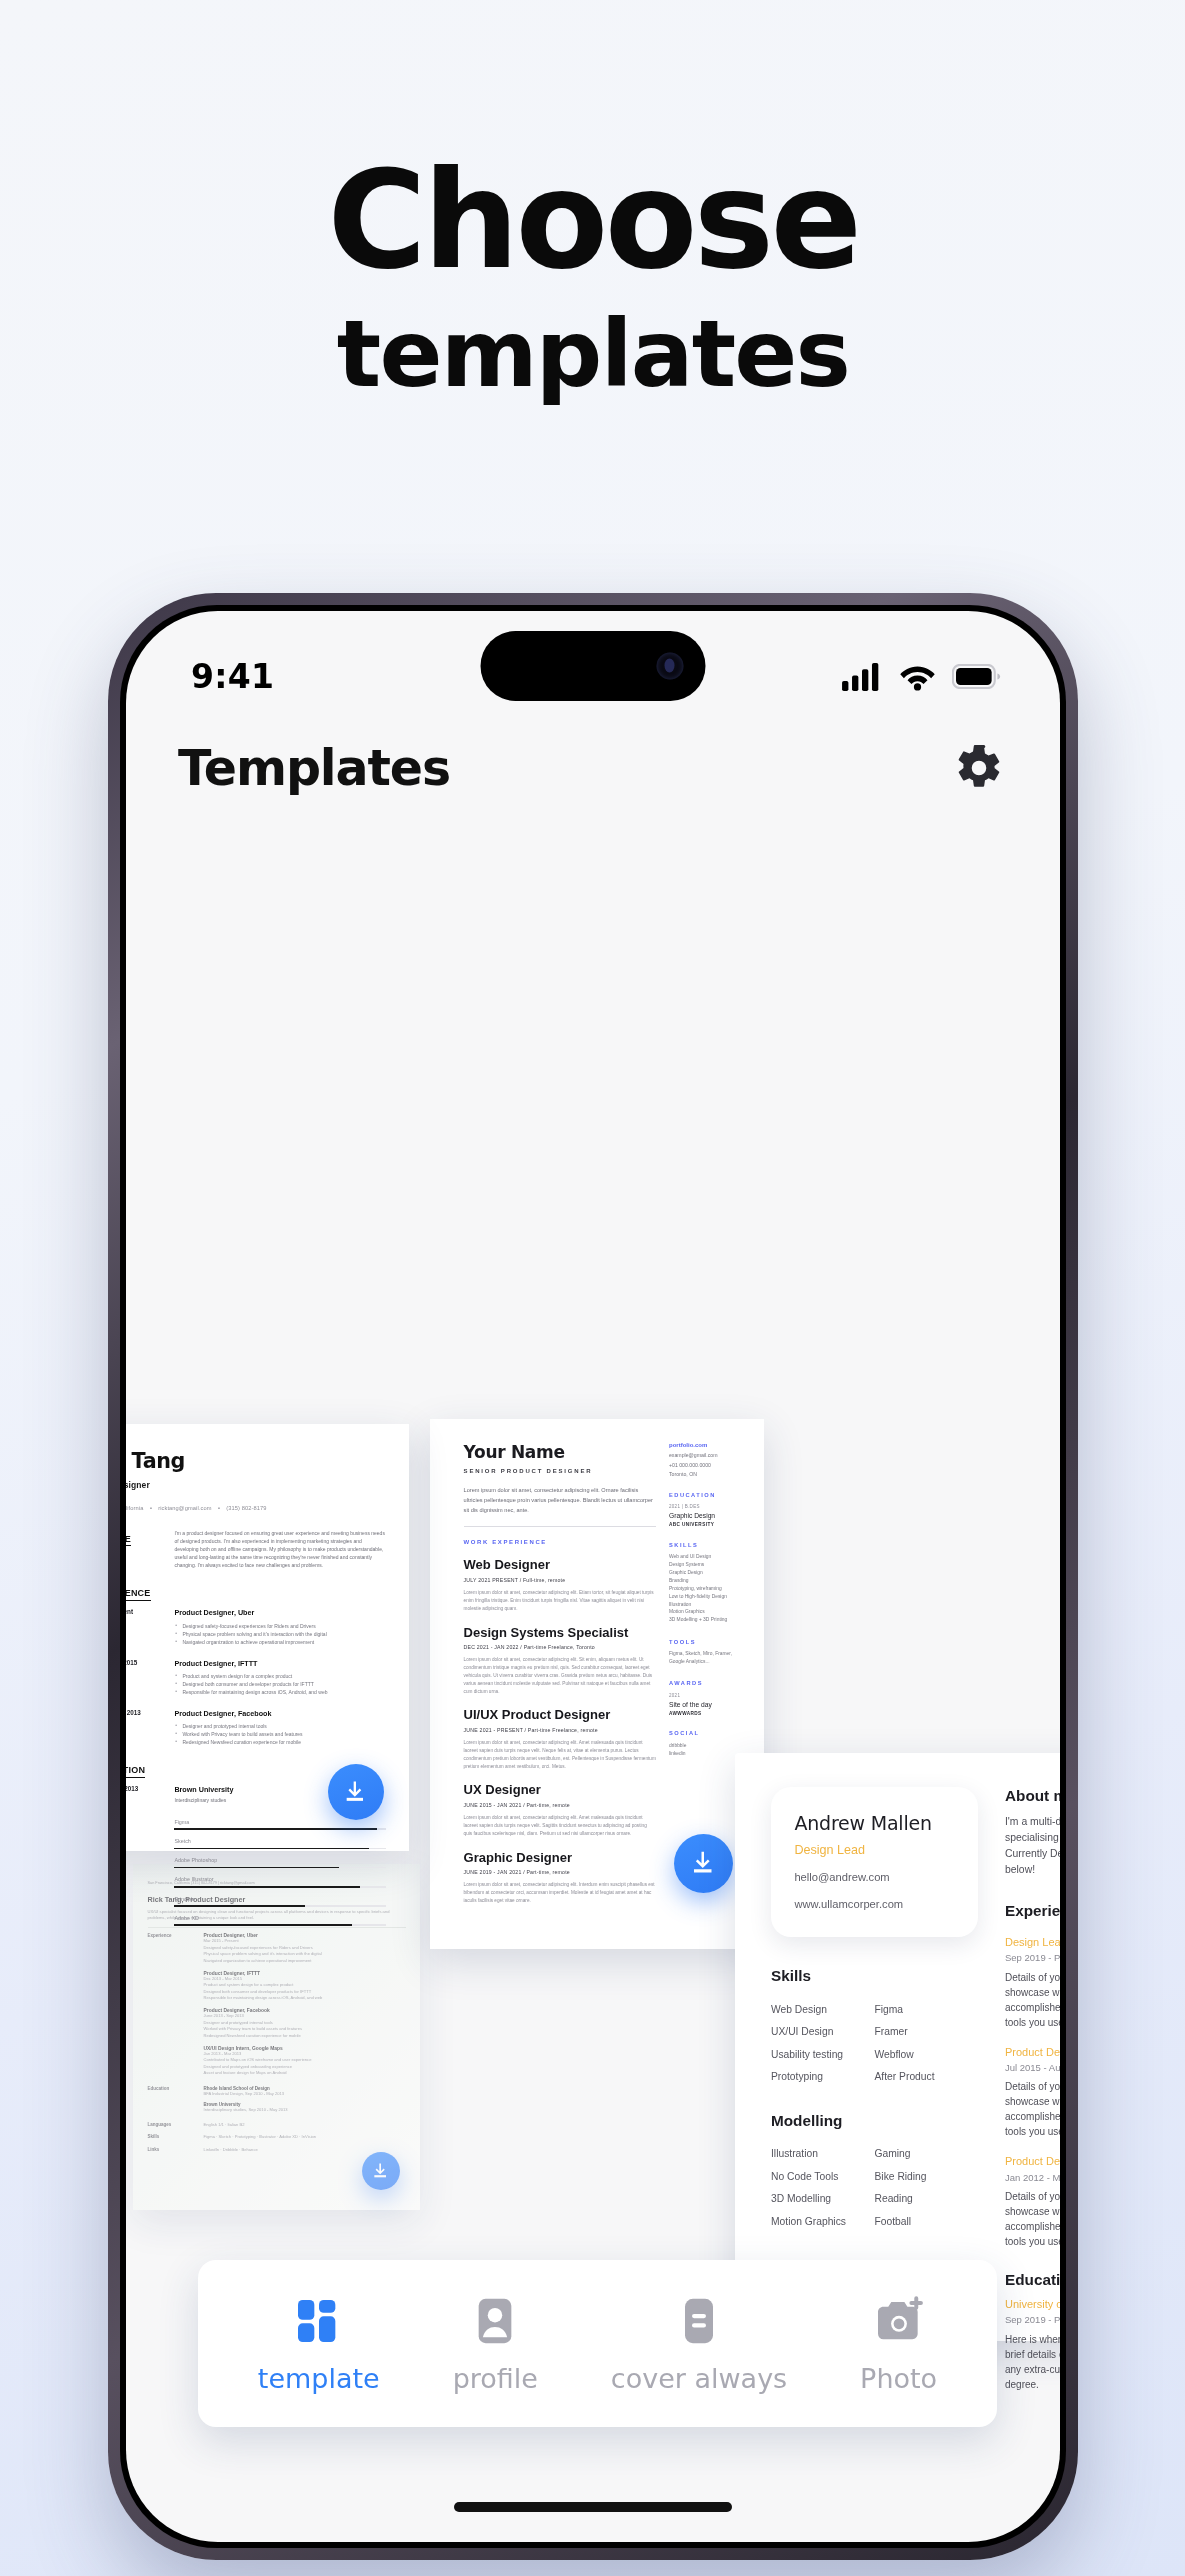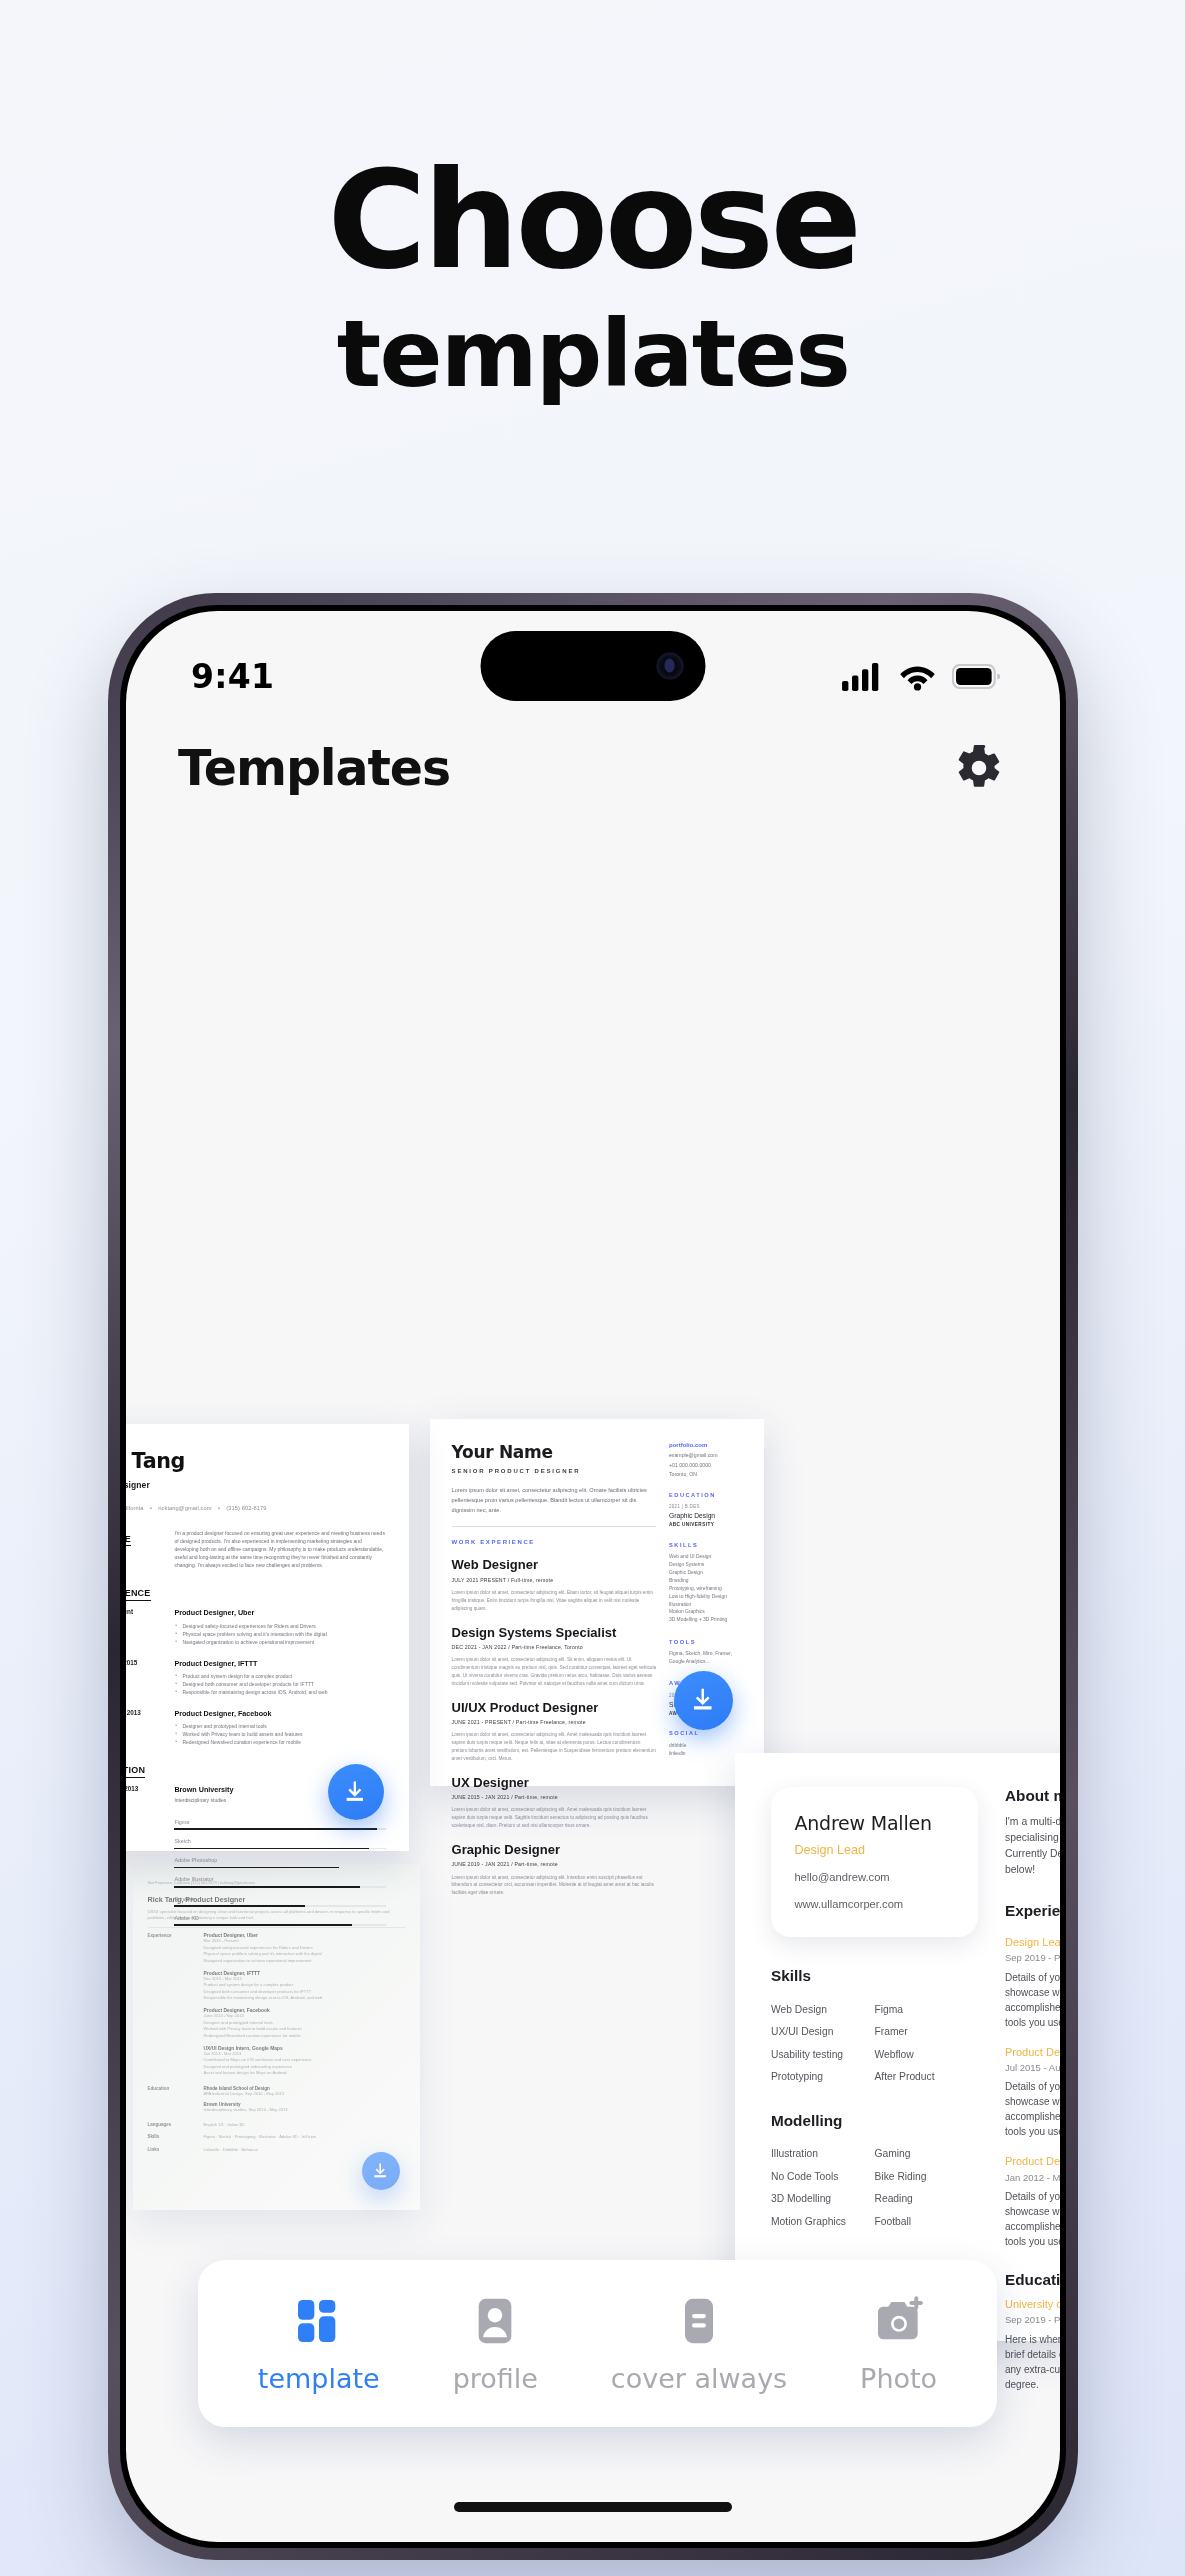--- a/index.html
+++ b/index.html
@@ -88,21 +88,21 @@
   .c1-job{ font-size:7.2px; font-weight:800; color:#111; }
   .c1-li{ font-size:5px; line-height:1.6; color:#76767f; padding-left:8px; position:relative;}
   .c1-li::before{ content:"•"; position:absolute; left:0.9px; top:-0.9px; color:#9b9ba3; }
   .c1-row{ display:flex; margin-top:12.6px; }
   .c1-skill{ margin-top:8px; }
   .c1-skill-n{ font-size:5.4px; color:#8b8b93; }
   .c1-bar{ height:1.6px; background:#e6e6ea; margin-top:3.6px; position:relative;}
   .c1-bar i{ position:absolute; left:0; top:0; height:100%; background:#1a1a1a; }
 
   
-  #card2{ left:304px; top:808px; width:334px; height:367px; z-index:21; }
+  #card2{ left:304px; top:808px; width:334px; height:530px; z-index:21;padding-left:12px; }
   .c2-pad{ padding:23.4px 20px 0 21.6px; display:flex; gap:12.6px; }
   .c2-main{ flex:1; }
   .c2-side{ width:75px; flex:none; }
   .c2-name{ font-size:17px; font-weight:700; color:#1b1b20; letter-spacing:-0.3px;
      font-family:"DejaVu Sans", sans-serif;}
   .c2-sub{ font-size:6px; font-weight:700; letter-spacing:1.8px; color:#3c3c44; margin-top:5.4px;}
   .c2-intro{ font-size:5.6px; line-height:1.72; color:#6a6a74; margin-top:12.6px; }
   .c2-rule{ height:0.9px; background:#dcdce2; margin:10.8px 0 0 0; }
   .c2-h{ font-size:6px; font-weight:800; letter-spacing:1.6px; color:#5865f2; margin-top:12.6px;}
   .c2-job{ font-size:13px; font-weight:800; color:#17171c; margin-top:12px; }
@@ -150,21 +150,21 @@
 
   
   .fab{ position:absolute; border-radius:50%;
     background:linear-gradient(160deg,#3b8dfd 0%,#2f7cf6 100%);
     box-shadow:0 9px 23.4px rgba(45,120,245,.45);
     display:flex; align-items:center; justify-content:center; }
 
   
   .tabbar{
     position:absolute; left:72px; bottom:115px; width:799px; height:167px;
-    background:#fff; border-radius:27px;
+    background:#fff; border-radius:18px;
     box-shadow:0 14.4px 40px rgba(40,60,110,.16);
     display:flex; align-items:center; justify-content:space-around;
     padding:0 23.4px; z-index:35;
   }
   .tab{ display:flex; flex-direction:column; align-items:center; gap:14.4px; }
   .tab-label{ font-size:27px; font-weight:400; color:#a9a9b2;
      font-family:"DejaVu Sans", sans-serif;}
   .tab.active .tab-label{ color:#2f80f6; font-weight:500; }
 
   .home-ind{ position:absolute; left:50%; transform:translateX(-50%); bottom:30.5px;

